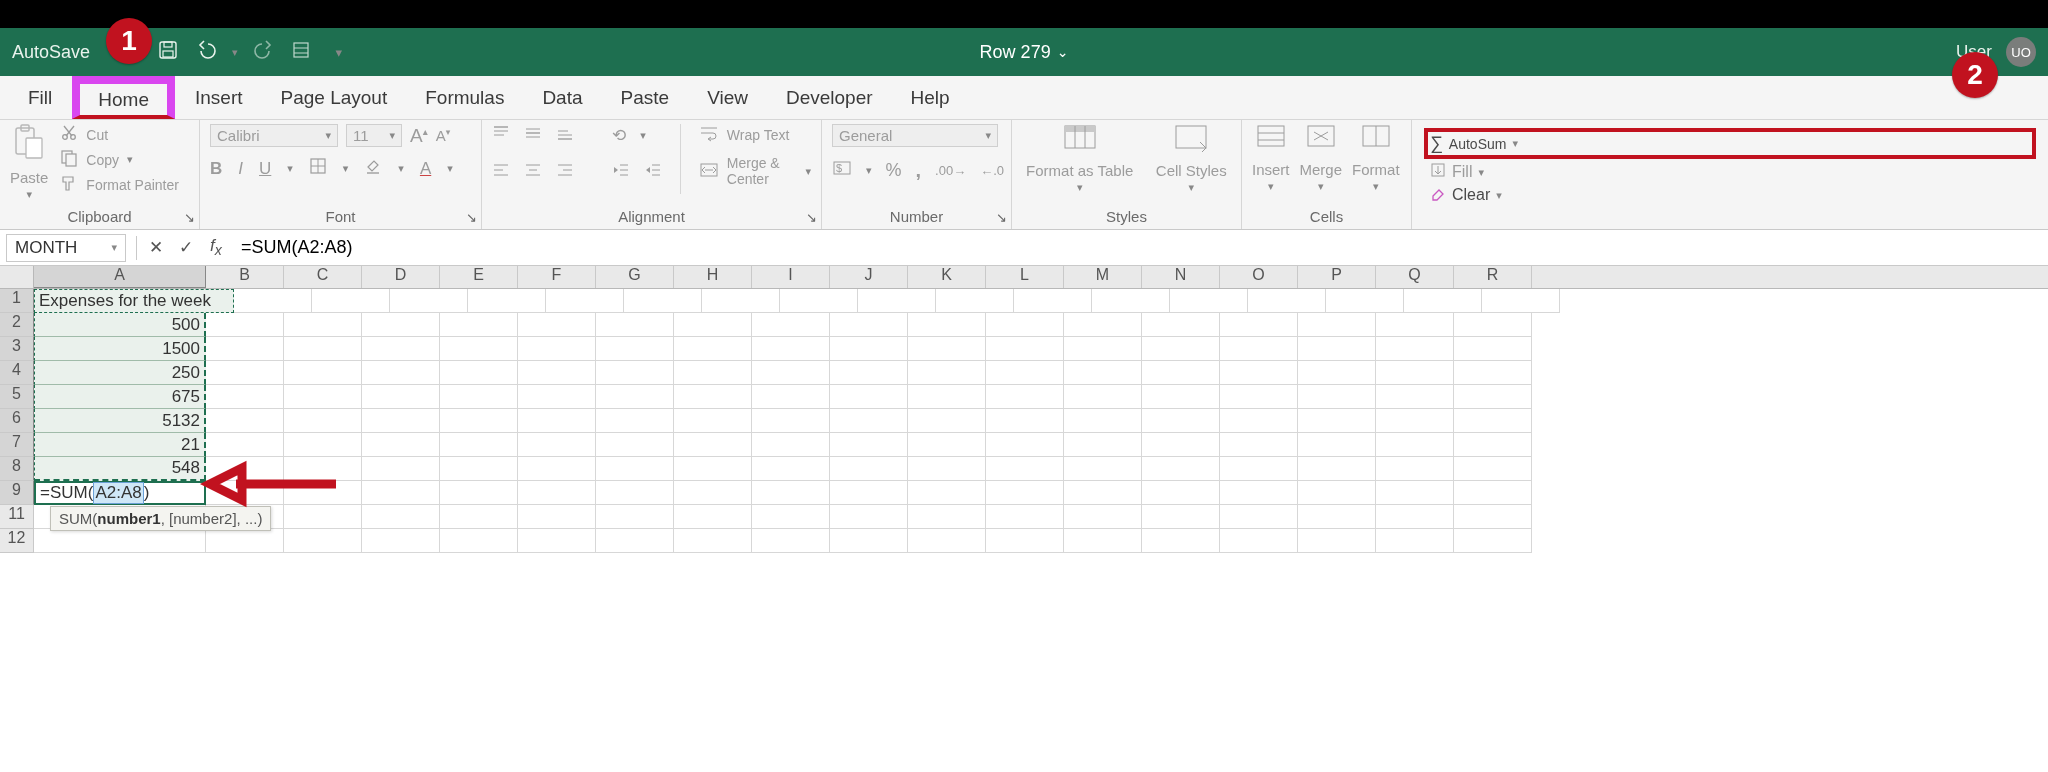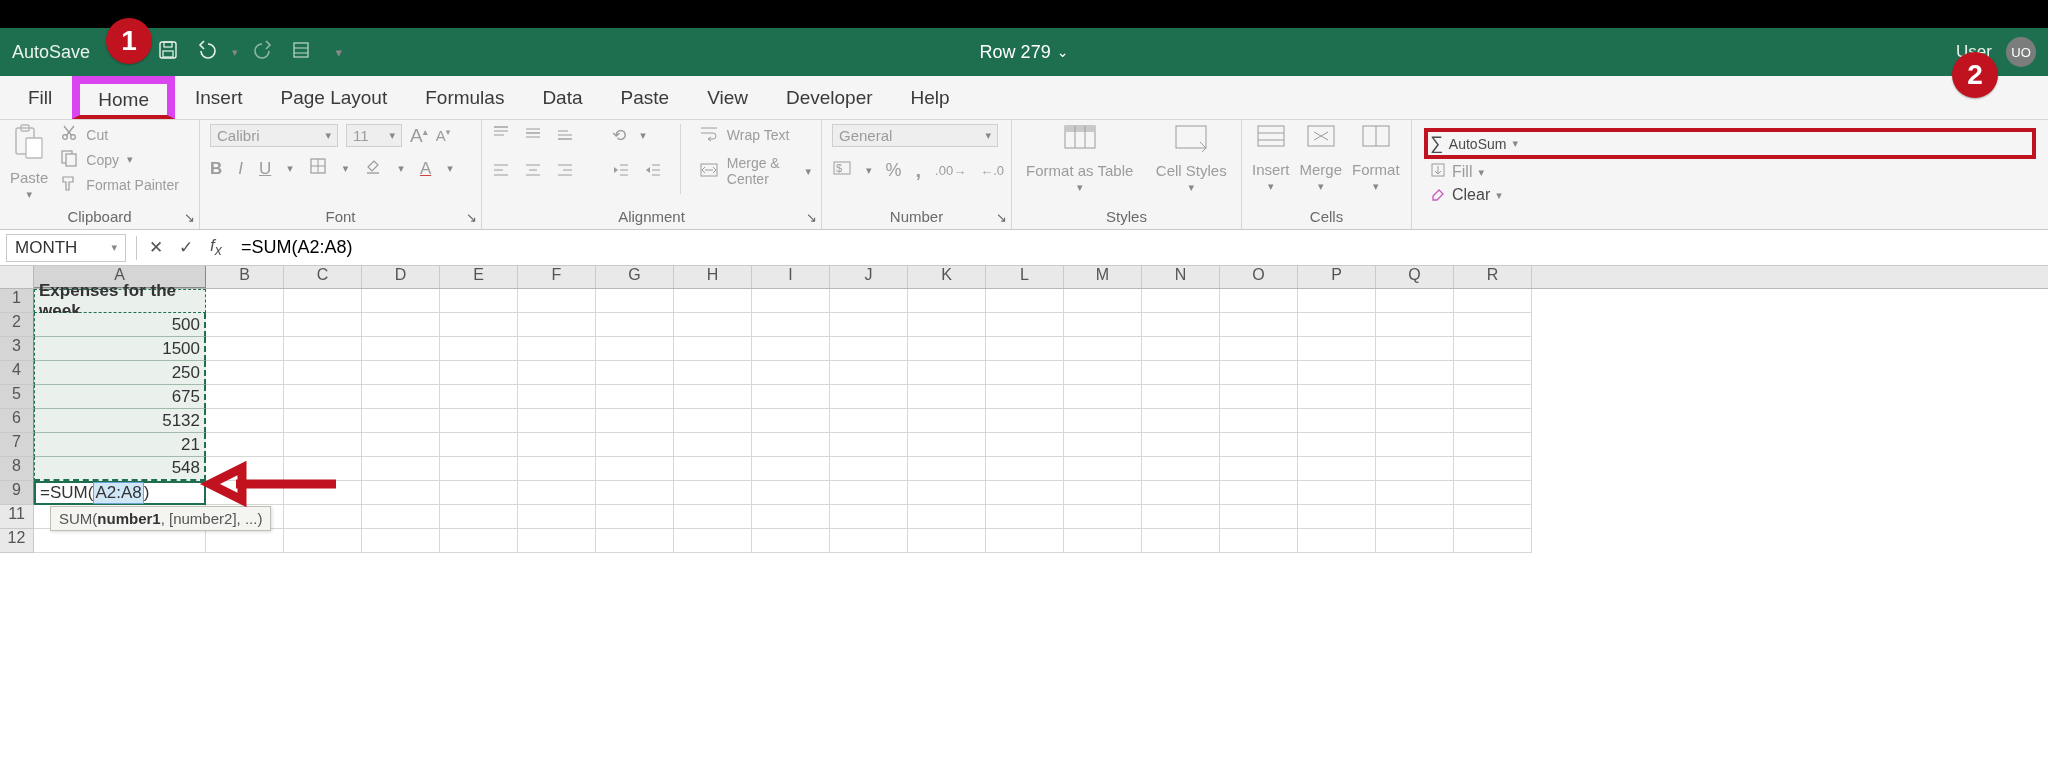--- a/index.html
+++ b/index.html
@@ -431,21 +431,21 @@
     <div class="colh" style="width:78px;">N</div>
     <div class="colh" style="width:78px;">O</div>
     <div class="colh" style="width:78px;">P</div>
     <div class="colh" style="width:78px;">Q</div>
     <div class="colh" style="width:78px;">R</div>
   </div>
 
   <div id="grid-rows">
       <div class="row">
         <div class="rowh shaded">1</div>
-        <div class="cell header-cell" style="width: 172px; font-weight: bold;">Expenses for the week</div>
+        <div class="cell header-cell" style="width: 200px;">Expenses for the week</div>
         <div class="cell" style="width: 78px;"></div>
         <div class="cell" style="width: 78px;"></div>
         <div class="cell" style="width: 78px;"></div>
         <div class="cell" style="width: 78px;"></div>
         <div class="cell" style="width: 78px;"></div>
         <div class="cell" style="width: 78px;"></div>
         <div class="cell" style="width: 78px;"></div>
         <div class="cell" style="width: 78px;"></div>
         <div class="cell" style="width: 78px;"></div>
         <div class="cell" style="width: 78px;"></div>

